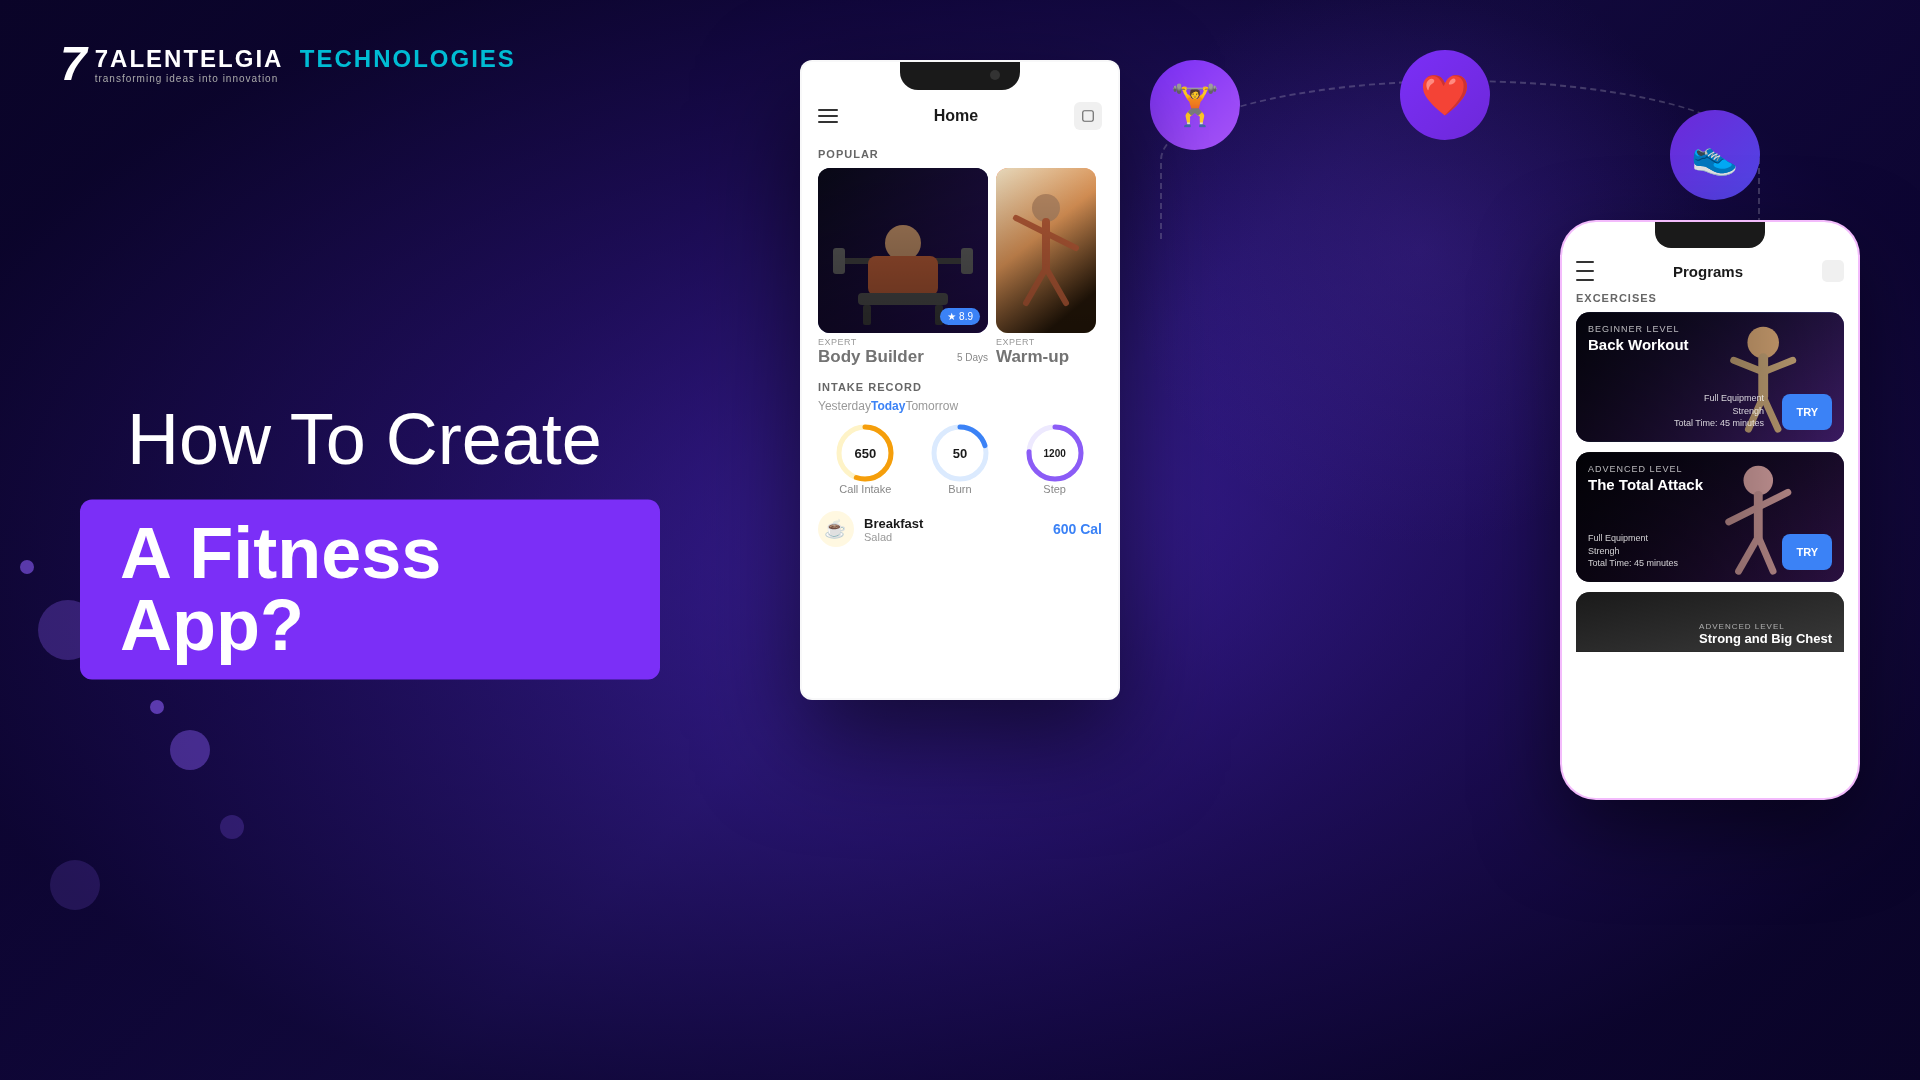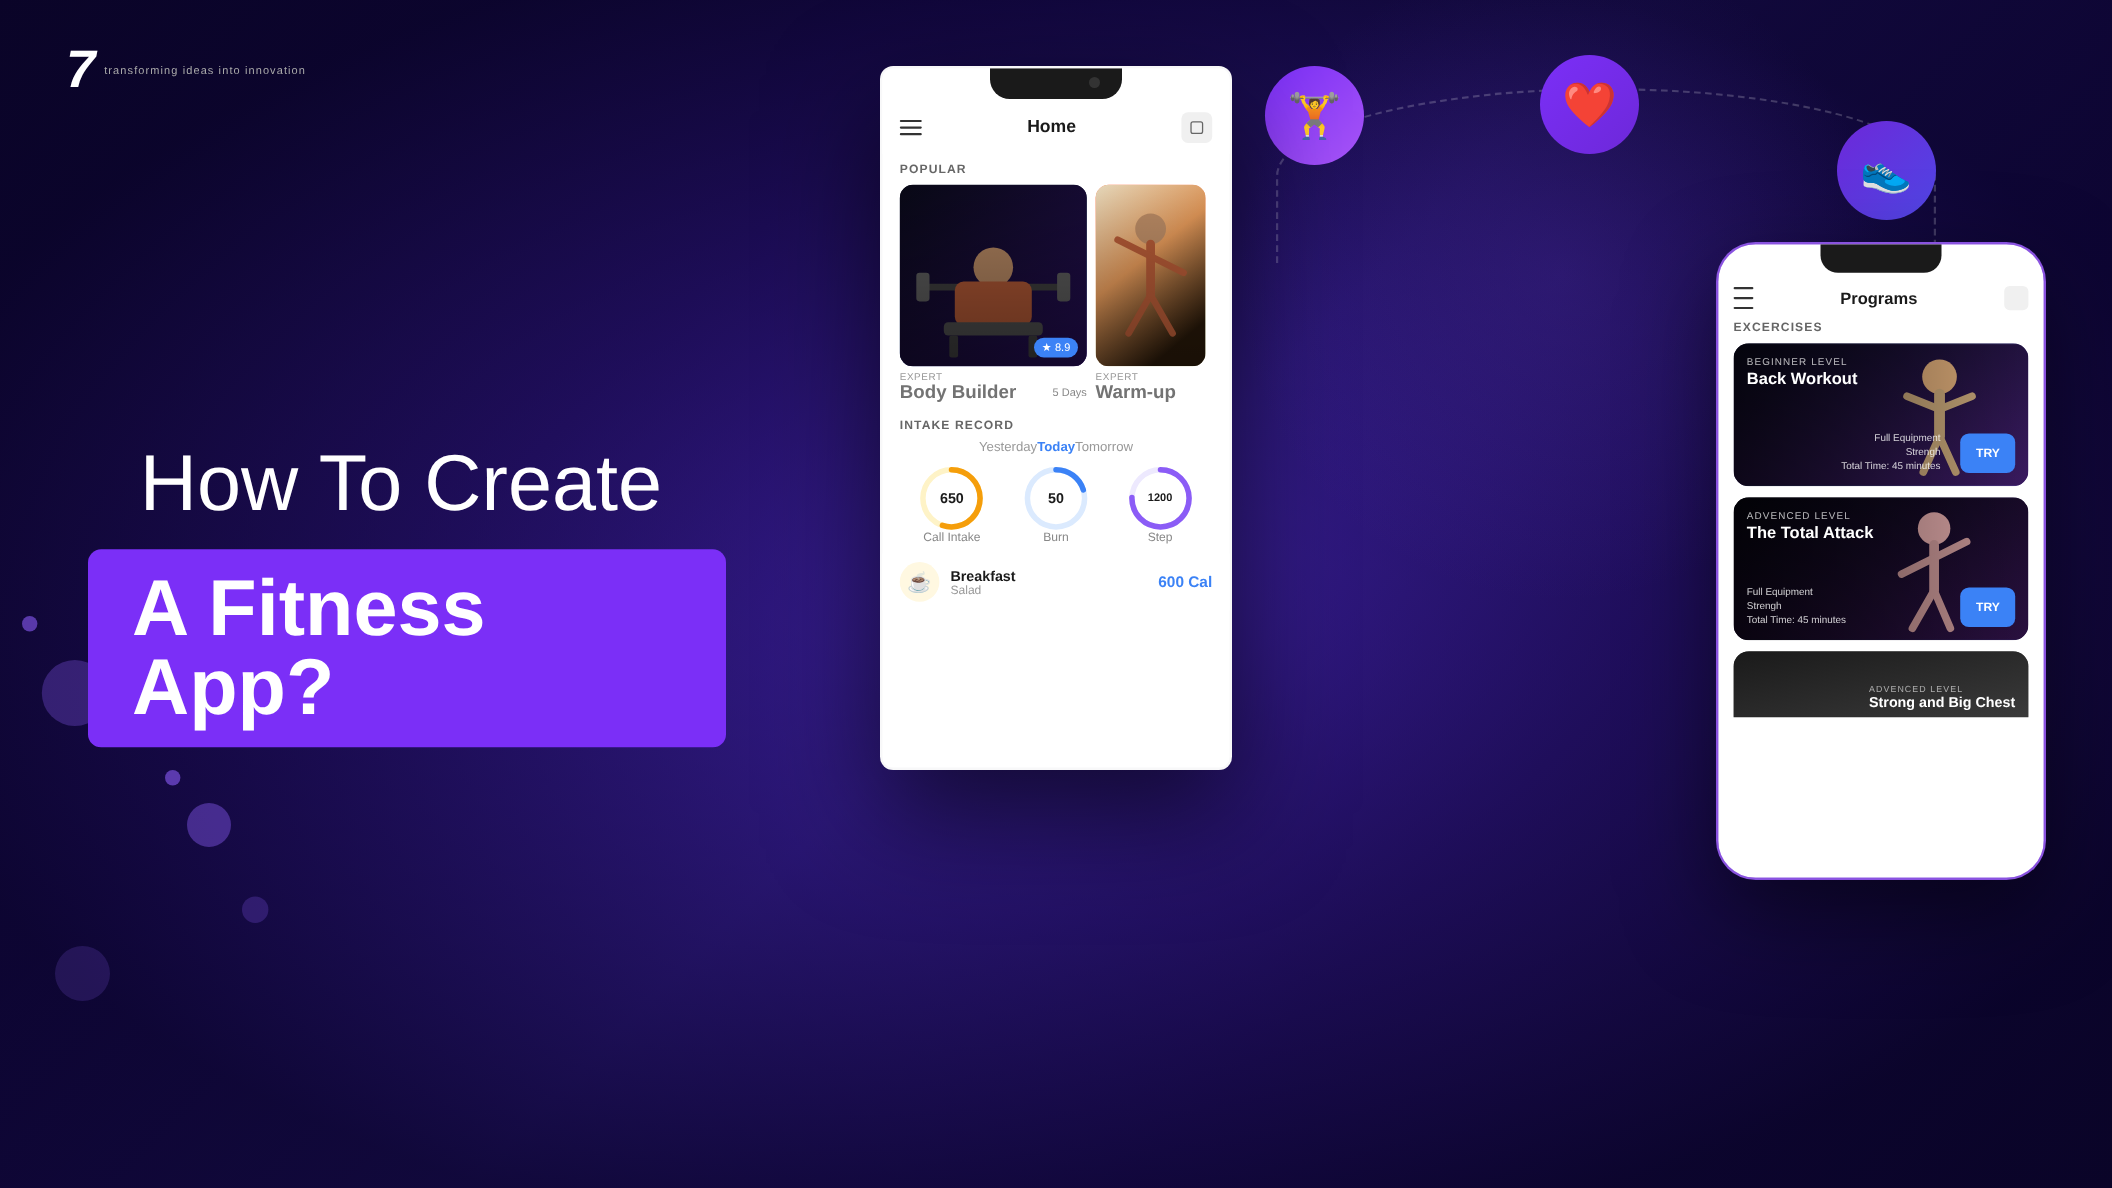--- a/index.html
+++ b/index.html
@@ -324,21 +324,21 @@
     }
     .intake-label {
       font-size: 11px;
       font-weight: 700;
       color: #666;
       letter-spacing: 1px;
       margin-bottom: 6px;
     }
     .intake-tabs {
       display: flex;
-      justify-content: center;
+      justify-content: flex-start;
       margin-bottom: 10px;
     }
     .intake-tab {
       font-size: 12px;
       color: #999;
     }
     .intake-tab.active {
       color: #3b82f6;
       font-weight: 600;
     }
@@ -413,21 +413,21 @@
       color: #3b82f6;
     }
 
     
     .phone-second {
       position: absolute;
       top: 220px;
       right: 60px;
       width: 300px;
       height: 580px;
-      background: #6d28d9;
+      background: #f0abfc;
       border-radius: 36px;
       box-shadow: 0 30px 80px rgba(0,0,0,0.5);
       overflow: hidden;
       border: 2px solid rgba(255,255,255,0.2);
     }
     .phone-second-notch {
       position: absolute;
       top: 0;
       left: 50%;
       transform: translateX(-50%);
@@ -537,20 +537,23 @@
 <div class="bg-overlay"></div>
 <div class="bg-decoration">
   <div class="bg-dumbbell"></div>
 </div>
 
 <div class="content">
 
   <div class="logo">
     <div class="logo-icon">7</div>
     <div class="logo-text">
+      <div class="logo-name">
+        <span style="color:white;">7</span>ALENTELGIA &nbsp;<span>TECHNOLOGIES</span>
+      </div>
       <div class="logo-sub">transforming ideas into innovation</div>
     </div>
   </div>
 
   <div class="dashed-curve"></div>
 
   <div class="float-icon float-icon-dumbbell">
     <span style="font-size:40px;">🏋️</span>
   </div>
   <div class="float-icon float-icon-heart">

